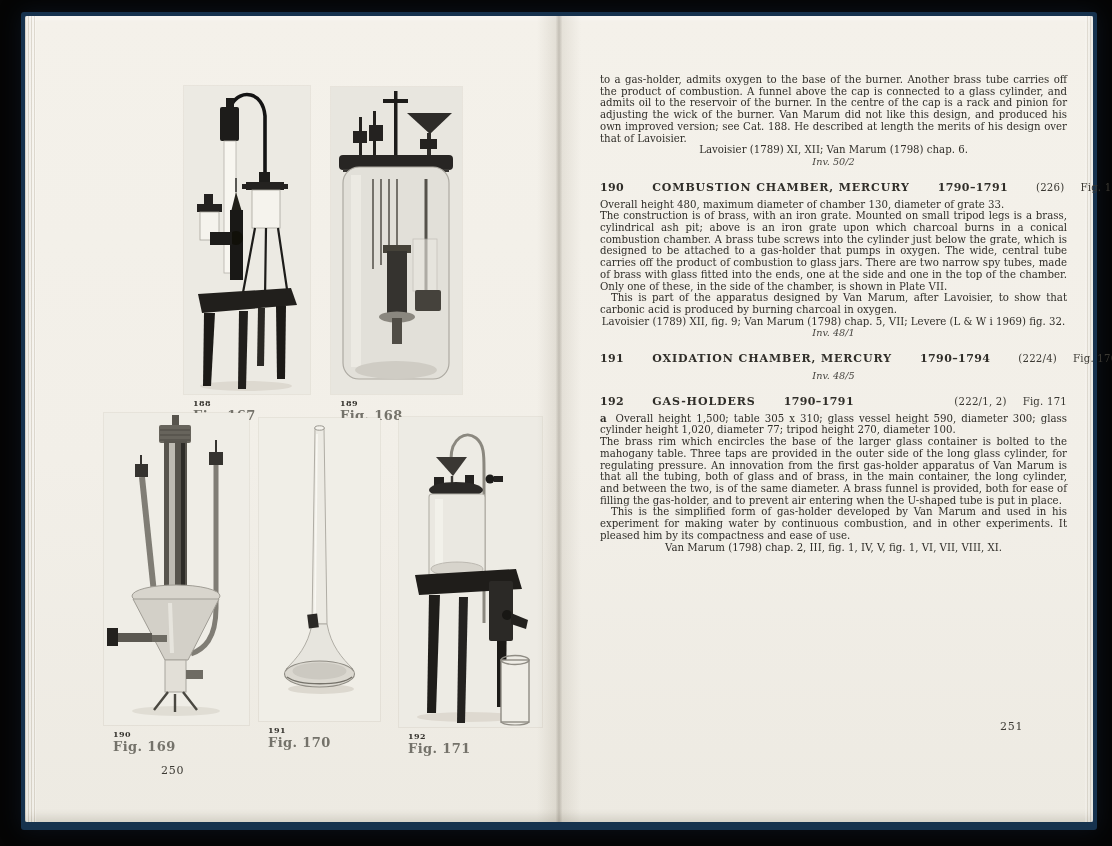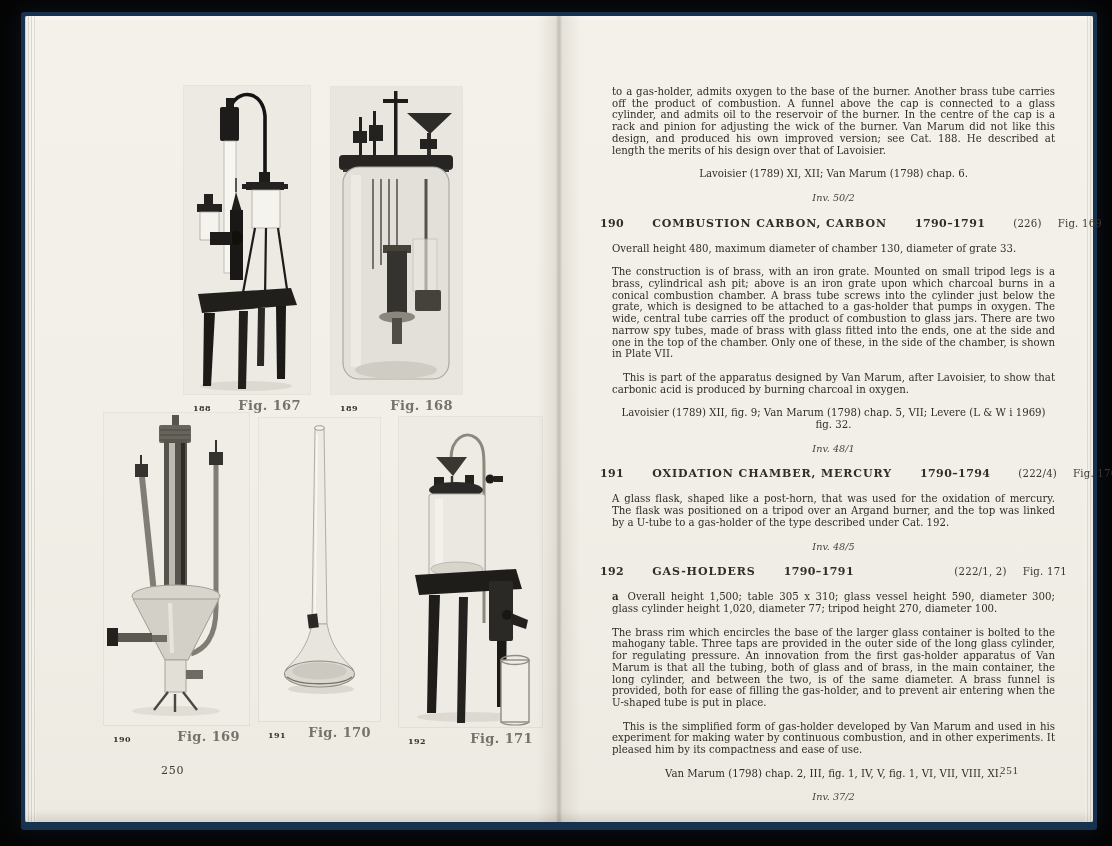--- a/index.html
+++ b/index.html
@@ -34,33 +34,33 @@
     background:repeating-linear-gradient(90deg, rgba(255,255,255,0.2) 0 2px, rgba(120,105,80,0.15) 2px 3px);
   }
   .left-page, .right-page { position:absolute; top:0; height:100%; }
   .left-page { left:0; width:534px; }
   .right-page { left:534px; width:534px; }
 
   
   .plate { position:absolute; }
   .photo { position:relative; width:100%; background:#ebe9e2; box-shadow:0 0 0 1px rgba(150,140,120,0.12); }
   .photo svg { display:block; width:100%; height:100%; }
-  .plate-caption { display:flex; justify-content:space-between; align-items:flex-end; margin-top:4px; padding:0 9px; }
+  .plate-caption { display:flex; justify-content:space-between; align-items:flex-start; margin-top:4px; padding:0 9px;flex-direction:column; }
   .pc-num { font-weight:bold; font-size:8px; color:#34322d; letter-spacing:0.4px; }
   .pc-fig { font-size:13px; color:#74726a; letter-spacing:0.4px;font-weight:bold; }
 
   .page-num { position:absolute; font-size:11px; color:#3c3a34; letter-spacing:0.8px; }
 
   
   .rp-text {
     position:absolute; left:41px; top:58px; width:467px;
     font-size:10.2px; line-height:11.7px; text-align:justify;
     color:#302e29;
   }
-  .rp-text p { margin:12px; }
+  .rp-text p { margin:0; }
   p.indent { text-indent:11px; }
   p.refs { text-align:center; }
   p.inv { font-style:italic; font-size:9.7px; color:#474540; text-align:center; }
   .entry-heading {
     display:flex; align-items:baseline; gap:28px;
     margin-top:13px; margin-bottom:4px;
     font-weight:bold; font-size:11px; letter-spacing:0.4px; line-height:14px;
     white-space:nowrap;
   }
   .eh-title { letter-spacing:0.9px; }
@@ -238,21 +238,21 @@
     <div class="right-page">
       <div class="rp-text">
 
         <p>to a gas-holder, admits oxygen to the base of the burner. Another brass tube carries off the product of combustion. A funnel above the cap is connected to a glass cylinder, and admits oil to the reservoir of the burner. In the centre of the cap is a rack and pinion for adjusting the wick of the burner. Van Marum did not like this design, and produced his own improved version; see Cat. 188. He described at length the merits of his design over that of Lavoisier.</p>
         <p class="refs">Lavoisier (1789) XI, XII; Van Marum (1798) chap. 6.</p>
         <p class="inv">Inv. 50/2</p>
 
         <div class="entry">
           <div class="entry-heading">
             <span class="eh-num">190</span>
-            <span class="eh-title">COMBUSTION CARBON, CARBON</span>
+            <span class="eh-title">COMBUSTION CHAMBER, MERCURY</span>
             <span class="eh-dates">1790–1791</span>
             <span class="eh-right">
               <span>(226)</span>
               <span>Fig. 169</span>
             </span>
           </div>
           <p>Overall height 480, maximum diameter of chamber 130, diameter of grate 33.</p>
           <p>The construction is of brass, with an iron grate. Mounted on small tripod legs is a brass, cylindrical ash pit; above is an iron grate upon which charcoal burns in a conical combustion chamber. A brass tube screws into the cylinder just below the grate, which is designed to be attached to a gas-holder that pumps in oxygen. The wide, central tube carries off the product of combustion to glass jars. There are two narrow spy tubes, made of brass with glass fitted into the ends, one at the side and one in the top of the chamber. Only one of these, in the side of the chamber, is shown in Plate VII.</p>
           <p class="indent">This is part of the apparatus designed by Van Marum, after Lavoisier, to show that carbonic acid is produced by burning charcoal in oxygen.</p>
           <p class="refs">Lavoisier (1789) XII, fig. 9; Van Marum (1798) chap. 5, VII; Levere (L &amp; W i 1969) fig. 32.</p>
@@ -262,40 +262,38 @@
         <div class="entry">
           <div class="entry-heading">
             <span class="eh-num">191</span>
             <span class="eh-title">OXIDATION CHAMBER, MERCURY</span>
             <span class="eh-dates">1790–1794</span>
             <span class="eh-right">
               <span>(222/4)</span>
               <span>Fig. 170</span>
             </span>
           </div>
-          <p>A glass flask, shaped like a post-horn, that was used for the oxidation of mercury. The flask was positioned on a tripod over an Argand burner, and the top was linked by a U-tube to a gas-holder of the type described under Cat. 192.</p>
           <p class="inv">Inv. 48/5</p>
         </div>
 
         <div class="entry">
           <div class="entry-heading">
             <span class="eh-num">192</span>
             <span class="eh-title">GAS-HOLDERS</span>
             <span class="eh-dates">1790–1791</span>
             <span class="eh-right">
               <span>(222/1, 2)</span>
               <span>Fig. 171</span>
             </span>
           </div>
           <p><span class="item-letter">a</span><span>Overall height 1,500; table 305 x 310; glass vessel height 590, diameter 300; glass cylinder height 1,020, diameter 77; tripod height 270, diameter 100.</span></p>
           <p>The brass rim which encircles the base of the larger glass container is bolted to the mahogany table. Three taps are provided in the outer side of the long glass cylinder, for regulating pressure. An innovation from the first gas-holder apparatus of Van Marum is that all the tubing, both of glass and of brass, in the main container, the long cylinder, and between the two, is of the same diameter. A brass funnel is provided, both for ease of filling the gas-holder, and to prevent air entering when the U-shaped tube is put in place.</p>
           <p class="indent">This is the simplified form of gas-holder developed by Van Marum and used in his experiment for making water by continuous combustion, and in other experiments. It pleased him by its compactness and ease of use.</p>
           <p class="refs">Van Marum (1798) chap. 2, III, fig. 1, IV, V, fig. 1, VI, VII, VIII, XI.</p>
-          <p class="inv">Inv. 37/2</p>
-        </div>
-
-      </div>
-      <div class="page-num" style="left:441px; top:748px;font-family:Liberation Serif, serif;">251</div>
+        </div>
+
+      </div>
+      <div class="page-num" style="left:441px; top:704px;">251</div>
     </div>
 
     <div class="gutter"></div>
   </div>
 </div>
 
 </body></html>

